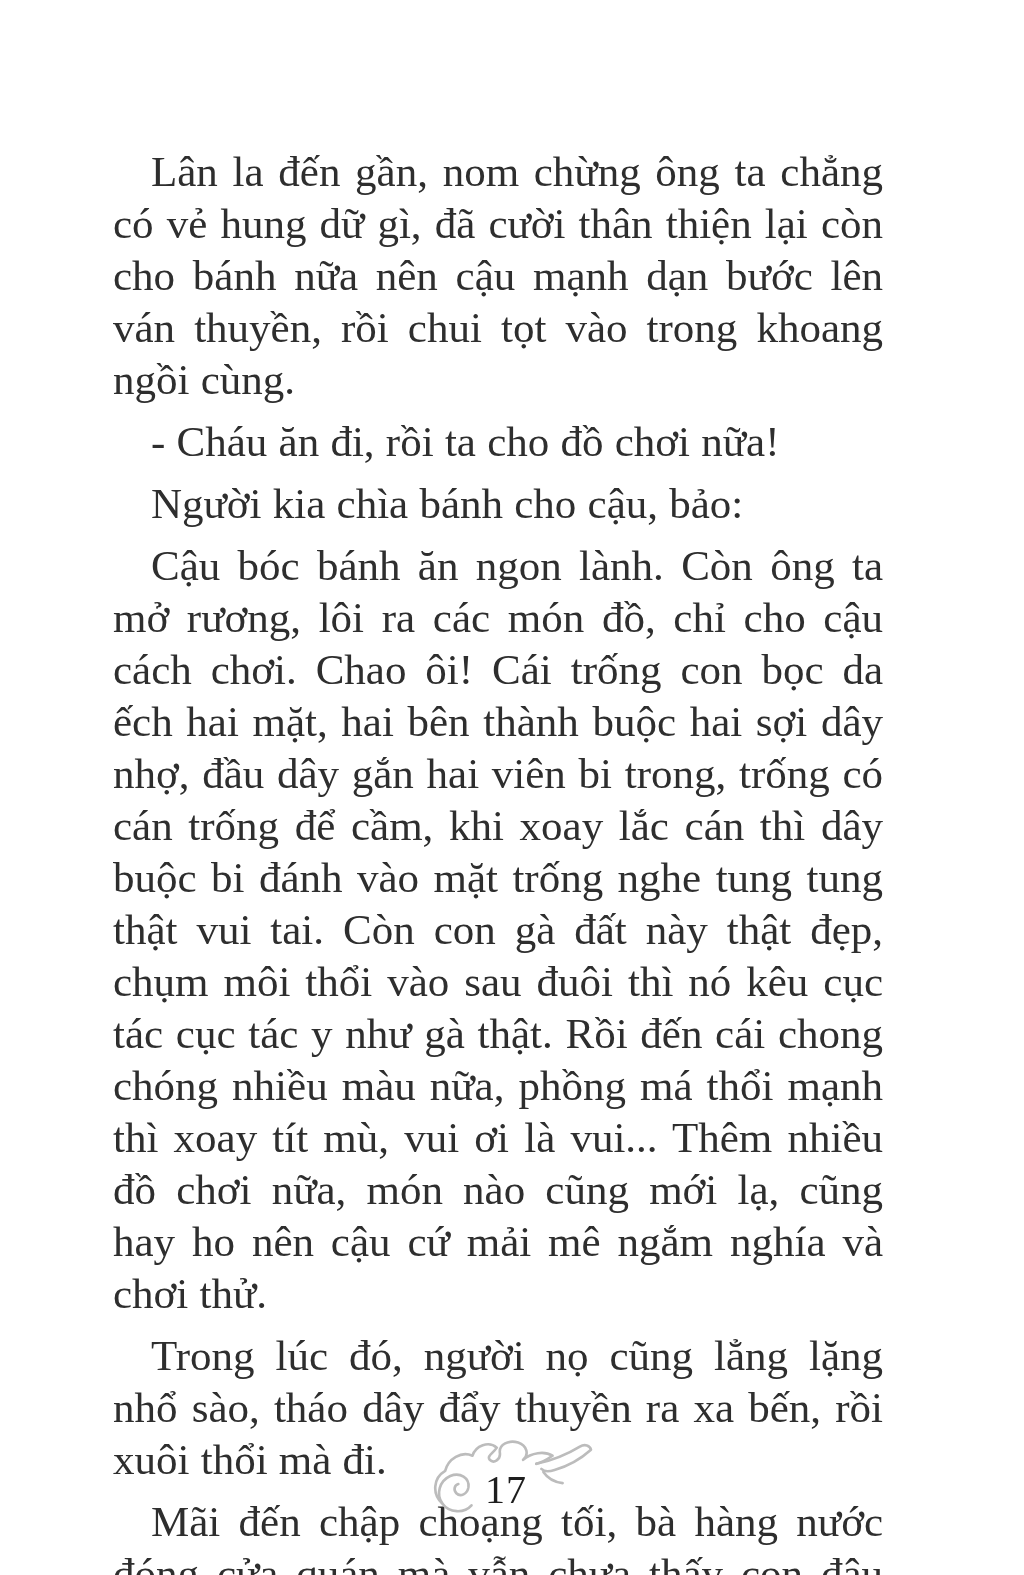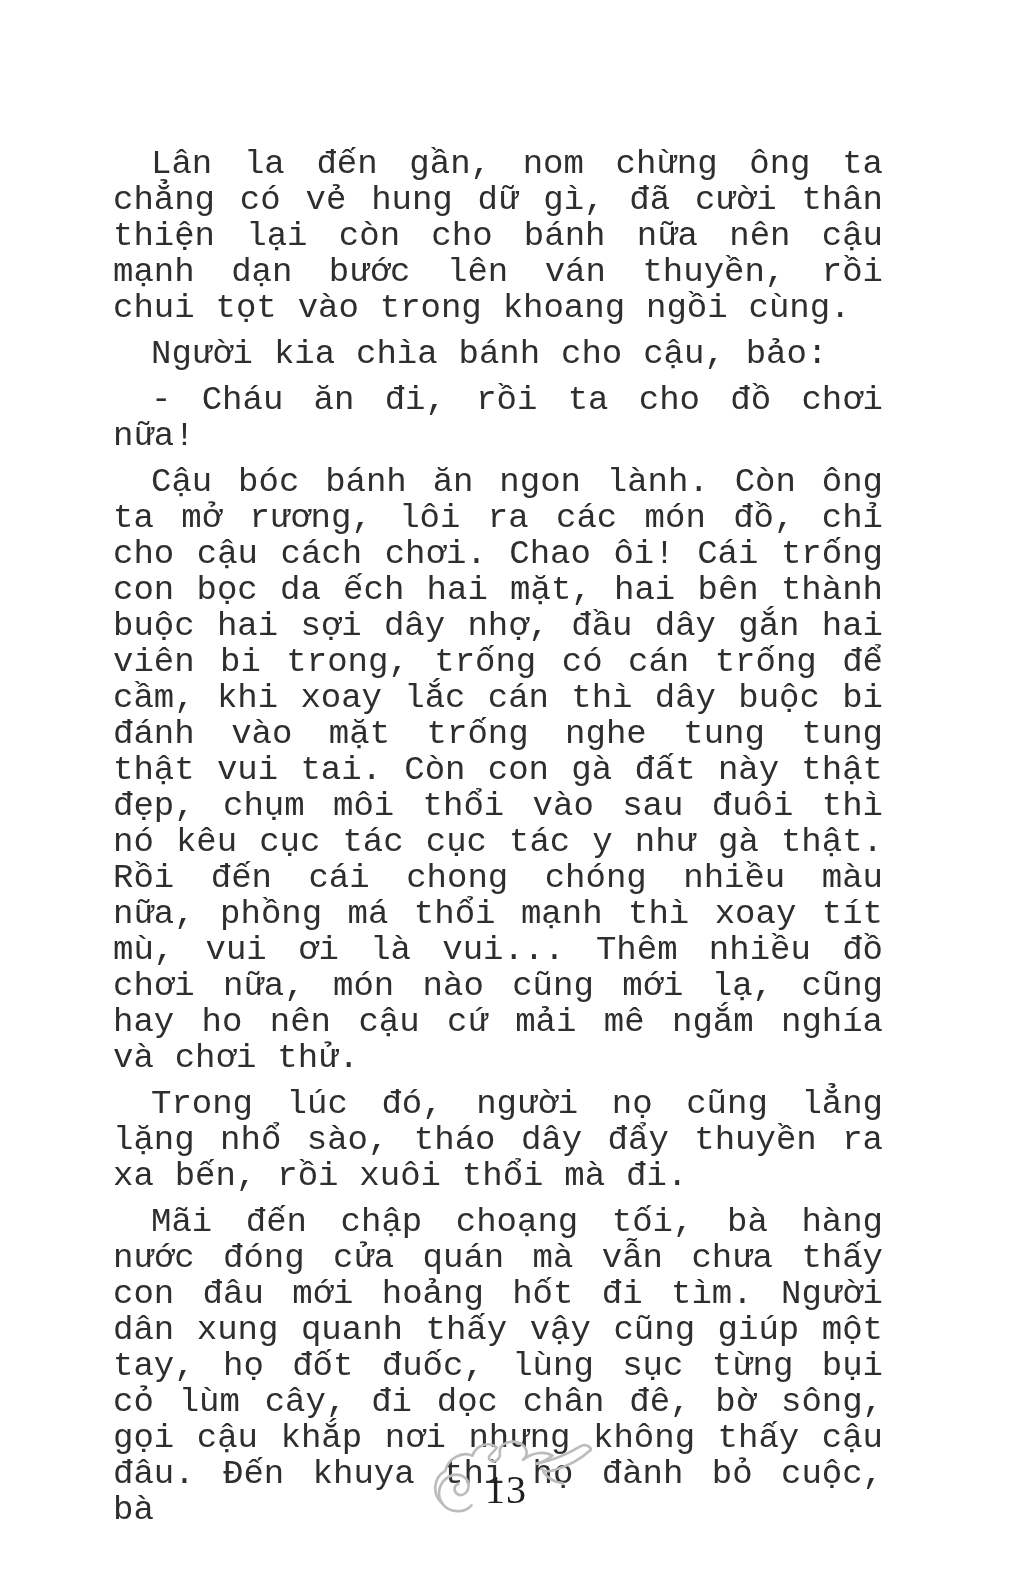--- a/index.html
+++ b/index.html
@@ -21,26 +21,25 @@
   }
   .text-block {
     position: absolute;
     left: 113px;
     top: 146px;
     width: 770px;
   }
   .para {
     margin: 0 0 10px 0;
     text-indent: 38px;
-    font-size: 34px;
-    line-height: 36px;
+    font-size: 43px;
+    line-height: 52px;
     text-align: justify;
     color: var(--text, #2e2e2e);
     word-spacing: 0.5px;
-    font-family: Liberation Mono, monospace;
   }
   .footer {
     position: absolute;
     left: 0;
     right: 0;
     top: 1436px;
     display: flex;
     justify-content: center;
   }
   .ornament-wrap {
@@ -62,35 +61,35 @@
     letter-spacing: 1px;
   }
 </style>
 </head>
 <body style="--bg: #ffffff; --text: #2e2e2e; --pagenum: #1e1e1e;">
 
 <div class="page">
 
   <div class="text-block">
     <p class="para">Lân la đến gần, nom chừng ông ta chẳng có vẻ hung dữ gì, đã cười thân thiện lại còn cho bánh nữa nên cậu mạnh dạn bước lên ván thuyền, rồi chui tọt vào trong khoang ngồi cùng.</p>
+    <p class="para">- Cháu ăn đi, rồi ta cho đồ chơi nữa!</p>
     <p class="para">Người kia chìa bánh cho cậu, bảo:</p>
-    <p class="para">- Cháu ăn đi, rồi ta cho đồ chơi nữa!</p>
     <p class="para">Cậu bóc bánh ăn ngon lành. Còn ông ta mở rương, lôi ra các món đồ, chỉ cho cậu cách chơi. Chao ôi! Cái trống con bọc da ếch hai mặt, hai bên thành buộc hai sợi dây nhợ, đầu dây gắn hai viên bi trong, trống có cán trống để cầm, khi xoay lắc cán thì dây buộc bi đánh vào mặt trống nghe tung tung thật vui tai. Còn con gà đất này thật đẹp, chụm môi thổi vào sau đuôi thì nó kêu cục tác cục tác y như gà thật. Rồi đến cái chong chóng nhiều màu nữa, phồng má thổi mạnh thì xoay tít mù, vui ơi là vui... Thêm nhiều đồ chơi nữa, món nào cũng mới lạ, cũng hay ho nên cậu cứ mải mê ngắm nghía và chơi thử.</p>
     <p class="para">Trong lúc đó, người nọ cũng lẳng lặng nhổ sào, tháo dây đẩy thuyền ra xa bến, rồi xuôi thổi mà đi.</p>
     <p class="para">Mãi đến chập choạng tối, bà hàng nước đóng cửa quán mà vẫn chưa thấy con đâu mới hoảng hốt đi tìm. Người dân xung quanh thấy vậy cũng giúp một tay, họ đốt đuốc, lùng sục từng bụi cỏ lùm cây, đi dọc chân đê, bờ sông, gọi cậu khắp nơi nhưng không thấy cậu đâu. Đến khuya thì họ đành bỏ cuộc, bà</p>
   </div>
 
   <div class="footer">
     <div class="ornament-wrap">
       <svg width="162" height="82" viewBox="0 0 160 80" fill="none" stroke="#bcbcbc" stroke-width="2.6" stroke-linecap="round" stroke-linejoin="round" class="ornament-svg">
 
         <path d="M40,68 C33,76 18,76 11,66 C5,57 8,44 19,39 C29,35 38,41 37,50 C36,57 29,60 25,56 C22,53 23,48 27,47"></path>
 
         <path d="M11,66 C1,57 2,41 14,34 C17,22 30,14 41,19 C44,9 57,4 65,11 C61,17 55,19 58,23 C62,27 69,23 68,16 C67,8 77,3 86,6 C95,9 97,18 91,23 C99,16 112,14 120,19 C114,23 108,26 104,27"></path>
 
         <path d="M104,27 C118,24 134,18 147,10 C152,7 157,9 158,13 C148,22 136,29 122,33 C116,35 111,34 109,32"></path>
         <path d="M111,35 C115,41 122,45 130,46"></path>
       </svg>
-      <span class="page-number">13</span>
+      <span class="page-number">17</span>
     </div>
   </div>
 
 </div>
 
 </body></html>

